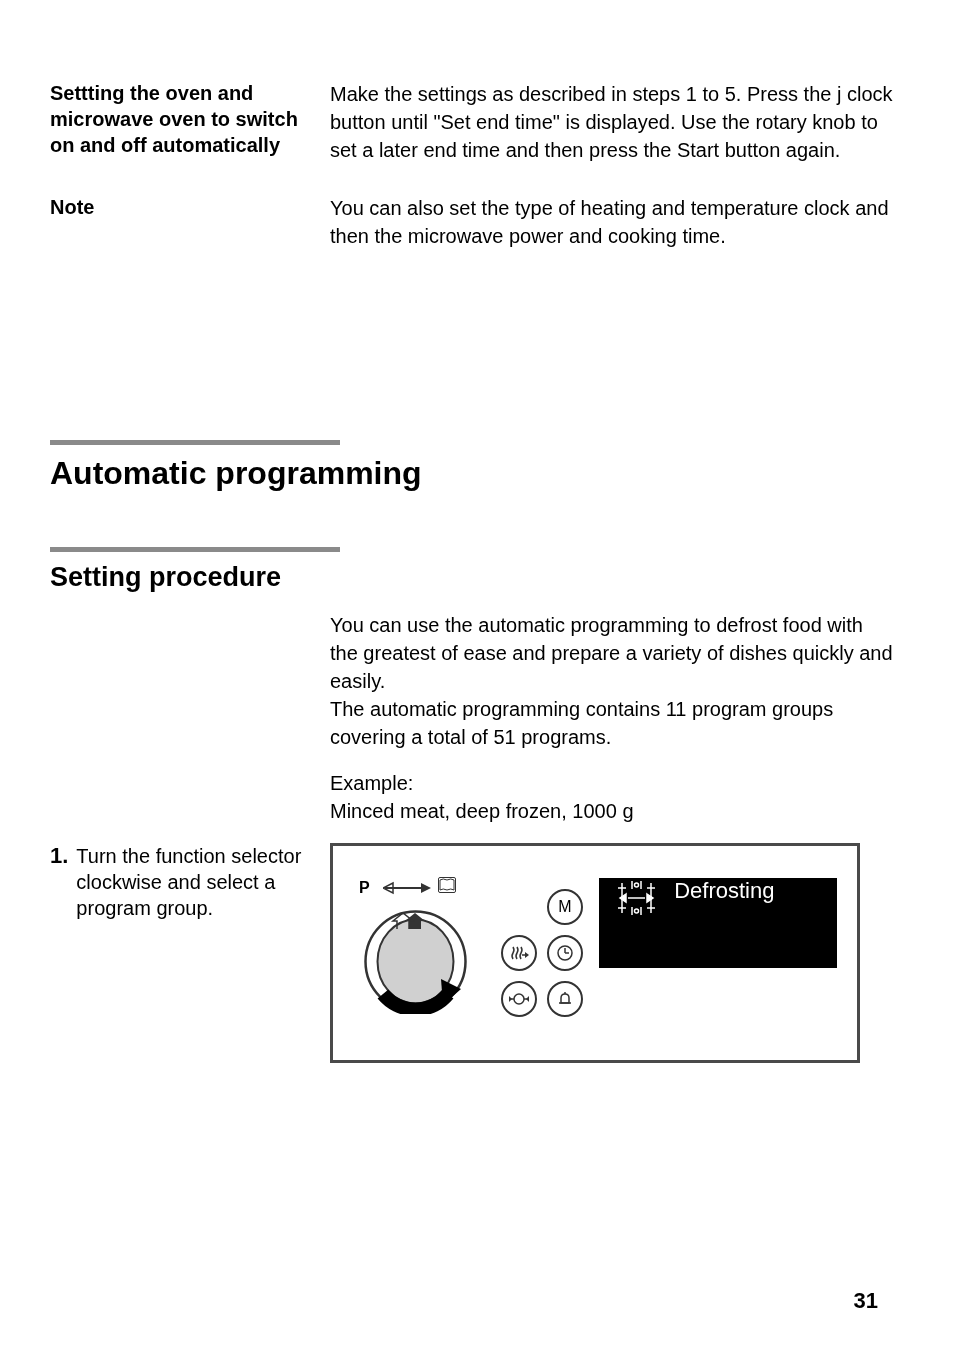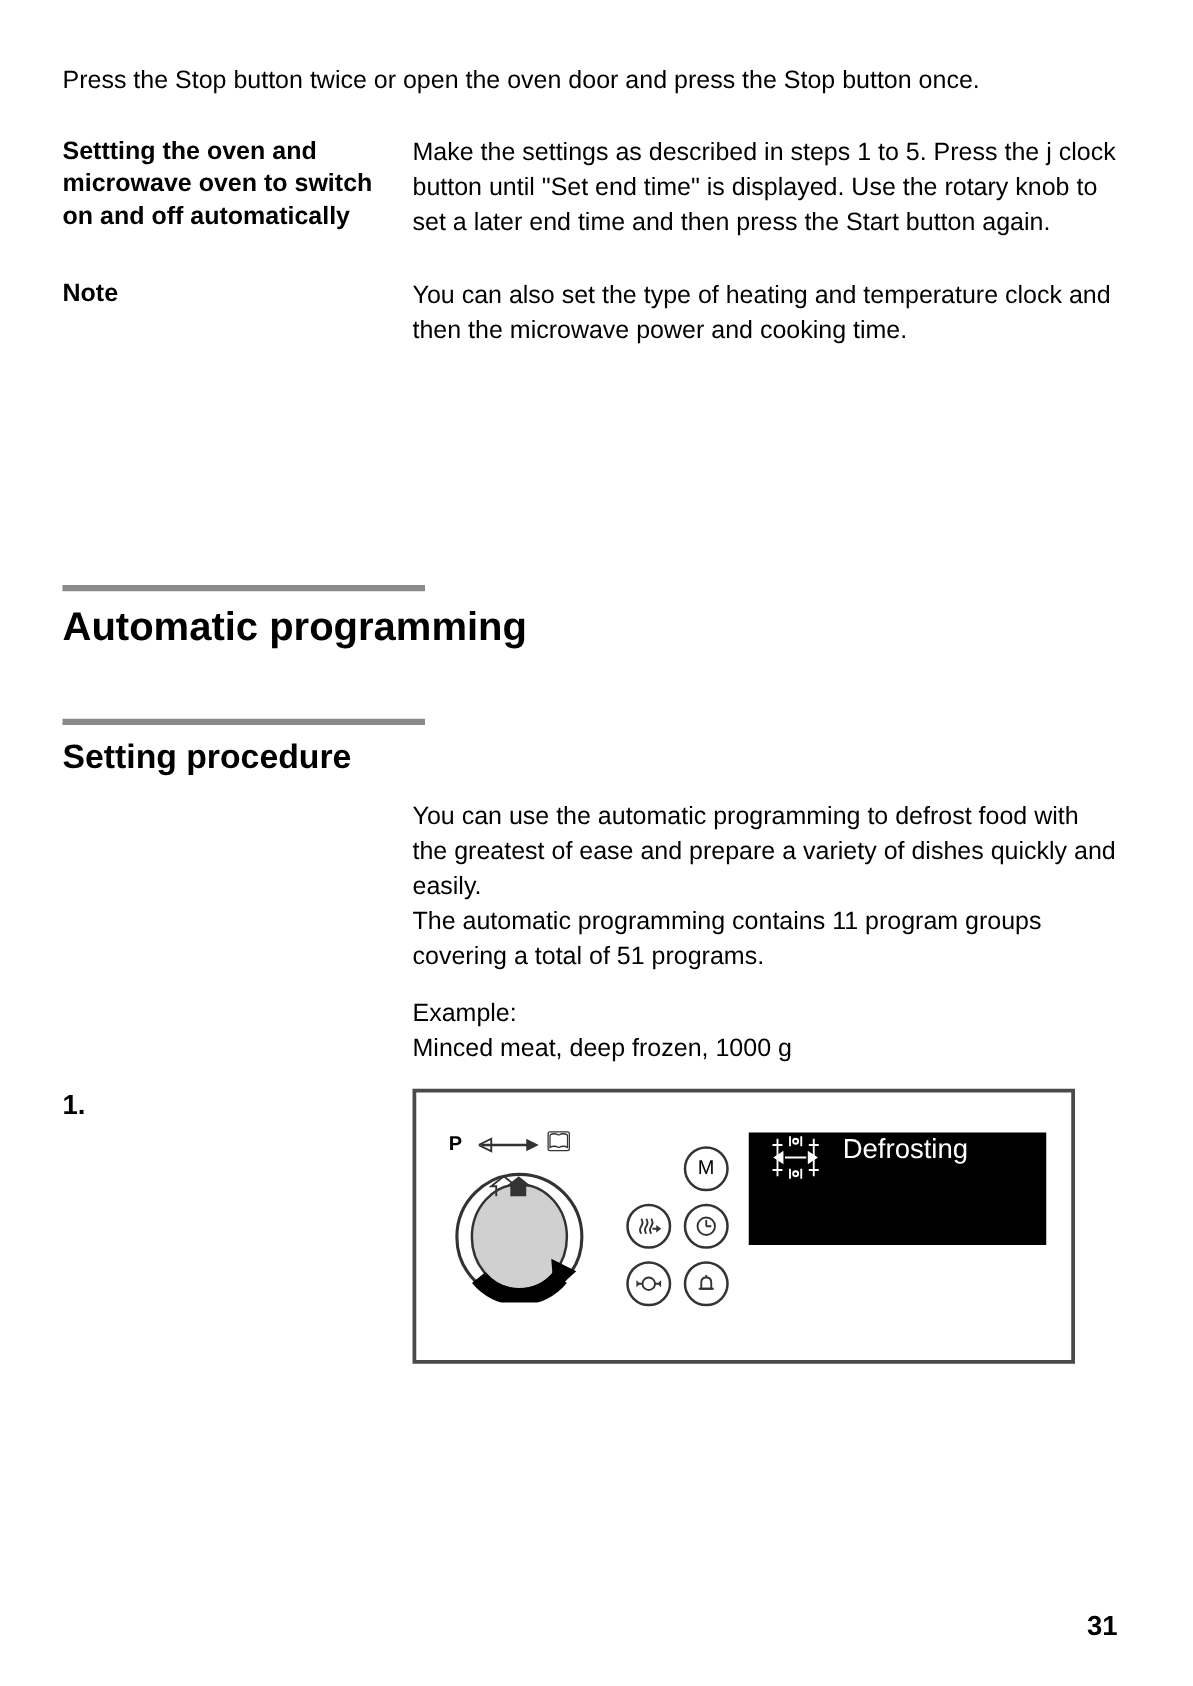--- a/index.html
+++ b/index.html
@@ -160,33 +160,30 @@
       width: 45px;
       height: 40px;
     }
     .screen-text {
       font-size: 22px;
       font-weight: 500;
     }
     .page-num {
       position: absolute;
       bottom: 35px;
-      right: 60px;
+      right: 76px;
       font-size: 22px;
       font-weight: bold;
       margin-left: 38px;
     }
   </style>
 </head>
 <body>
 
 <div class="row">
-  <div class="right-col">
-    <div class="body-text">Press the Stop button twice or open the oven door and press the Stop button once.</div>
-  </div>
 </div>
 
 <div class="row">
   <div class="left-col">
     <div class="subhead">Settting the oven and microwave oven to switch on and off automatically</div>
   </div>
   <div class="right-col">
     <div class="body-text">Make the settings as described in steps 1 to 5. Press the j clock button until "Set end time" is displayed. Use the rotary knob to set a later end time and then press the Start button again.</div>
   </div>
 </div>
@@ -218,20 +215,21 @@
   <div class="left-col"></div>
   <div class="right-col">
     <div class="body-text">Example:</div>
     <div class="body-text">Minced meat, deep frozen, 1000 g</div>
   </div>
 </div>
 
 <div class="step-row">
   <div class="step-left" style="display:flex;">
     <span class="step-num">1.</span>
+    <span class="step-text">Turn the function selector clockwise and select a program group.</span>
   </div>
   <div>
     <div class="panel">
       <div class="panel-left">
         <span class="p-label">P</span>
         <svg class="arrow-sm" viewBox="0 0 50 14">
           <line x1="2" y1="7" x2="40" y2="7" stroke="#333" stroke-width="2"></line>
           <polygon points="38,2 48,7 38,12" fill="#333"></polygon>
           <polygon points="10,2 0,7 10,12" fill="none" stroke="#333" stroke-width="1.5"></polygon>
         </svg>

